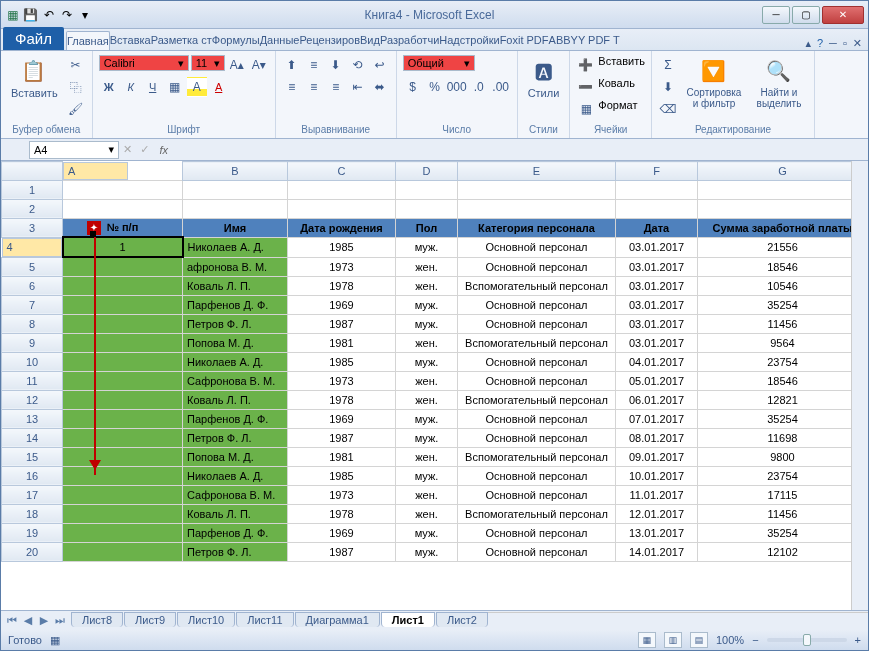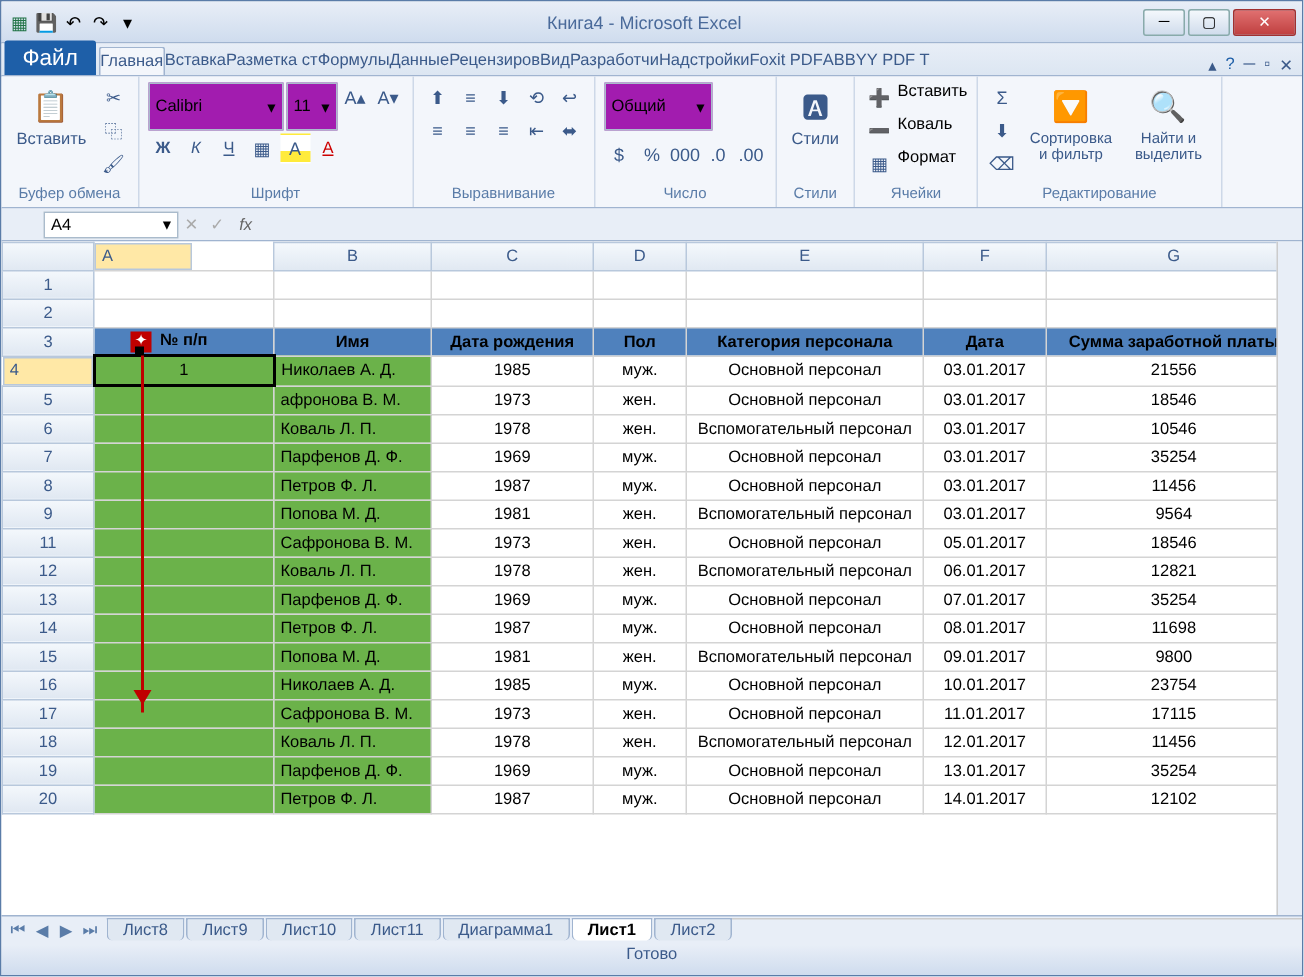--- a/index.html
+++ b/index.html
@@ -20,21 +20,21 @@
 .help{margin-left:auto;display:flex;gap:6px;padding-right:6px;color:#3b5a8a;}
 .ribbon{height:88px;background:#f3f6fb;border-bottom:1px solid #a0b4d0;display:flex;}
 .group{border-right:1px solid #cdd8e8;padding:2px 6px;display:flex;flex-direction:column;justify-content:space-between;}
 .group-body{flex:1;display:flex;gap:4px;align-items:flex-start;padding-top:2px;}
 .group-label{text-align:center;color:#5a7ca8;font-size:10px;padding:1px 0;}
 .bigbtn{display:flex;flex-direction:column;align-items:center;gap:2px;padding:2px 4px;color:#3b5a8a;}
 .bigbtn .ico{width:28px;height:28px;display:flex;align-items:center;justify-content:center;font-size:20px;}
 .mini{display:flex;flex-direction:column;gap:2px;}
 .mini-row{display:flex;gap:2px;}
 .mini-btn{width:20px;height:20px;border:1px solid transparent;display:flex;align-items:center;justify-content:center;font-size:12px;color:#3b5a8a;}
-.sel{border:1px solid #abc;background:#a21caf;height:32px;padding:0 4px;display:flex;align-items:center;min-width:60px;justify-content:space-between;}
+.sel{border:1px solid #abc;background:#ef4444;height:16px;padding:0 4px;display:flex;align-items:center;min-width:60px;justify-content:space-between;}
 .namebox-row{height:22px;background:#e8eef7;border-bottom:1px solid #a0b4d0;display:flex;align-items:center;}
 .namebox{width:90px;height:18px;background:#fff;border:1px solid #abc;margin-left:28px;padding:0 4px;display:flex;align-items:center;justify-content:space-between;}
 .fx{padding:0 6px;color:#666;font-style:italic;}
 .formula{flex:1;height:18px;background:#fff;border:1px solid #abc;padding:0 4px;display:flex;align-items:center;margin-right:18px;}
 .grid-area{flex:1;overflow:hidden;position:relative;background:#fff;}
 table{border-collapse:collapse;width:100%;}
 .colhdr td{background:linear-gradient(#f4f8fc,#e0e8f2);border:1px solid #b8c8dc;text-align:center;height:18px;color:#3b5a8a;font-size:11px;}
 .colhdr td.sel{background:#ffe8a6;}
 .rowhdr{background:linear-gradient(#f4f8fc,#e0e8f2);border:1px solid #b8c8dc;text-align:center;width:28px;color:#3b5a8a;height:19px;font-size:11px;}
 .rowhdr.sel{background:#ffe8a6;}
@@ -46,21 +46,21 @@
 .active-cell{border:2px solid #000!important;}
 .fillhandle{position:absolute;width:6px;height:6px;background:#000;}
 .arrow{position:absolute;width:2px;background:#c00000;pointer-events:none;}
 .arrow::after{content:"";position:absolute;bottom:-1px;left:-5px;border:6px solid transparent;border-top:10px solid #c00000;}
 .arrow-top{position:absolute;width:14px;height:14px;font-size:10px;color:#fff;background:#c00000;text-align:center;line-height:14px;}
 .tabs{height:20px;background:#e8eef7;border-top:1px solid #a0b4d0;display:flex;align-items:center;}
 .tabnav{display:flex;gap:2px;padding:0 4px;}
 .tabnav span{width:14px;text-align:center;color:#5a7ca8;}
 .sheet-tab{padding:1px 10px;background:#e0e8f2;border:1px solid #a0b4d0;border-bottom:none;font-size:11px;color:#3b5a8a;border-radius:0 0 4px 4px;transform:translateY(-1px);}
 .sheet-tab.active{background:#fff;font-weight:bold;color:#000;}
-.status{height:20px;background:linear-gradient(#e8eef7,#cfdcee);display:flex;align-items:center;padding:0 7px;color:#3b5a8a;gap:8px;flex-direction:column;}
+.status{height:20px;background:linear-gradient(#e8eef7,#cfdcee);display:flex;align-items:center;padding:0 7px;color:#3b5a8a;gap:8px;}
 .status .spacer{flex:1;}
 .viewbtn{width:18px;height:16px;border:1px solid #abc;background:#f4f8fc;display:flex;align-items:center;justify-content:center;font-size:9px;}
 .zoom-track{width:80px;height:4px;background:#cdd8e8;position:relative;border-radius:2px;}
 .zoom-thumb{position:absolute;width:8px;height:12px;background:#f4f8fc;border:1px solid #8aa;top:-4px;left:36px;border-radius:2px;}
 .scroll-v{position:absolute;right:0;top:0;bottom:0;width:17px;background:#e8eef7;border-left:1px solid #ccc;}
 .scroll-h{height:17px;background:#e8eef7;border-top:1px solid #ccc;}
 </style>
 </head>
 <body>
 
@@ -343,20 +343,30 @@
             <td class="rowhdr ">9</td>
             <td class="cell green c "></td>
             <td class="cell green bordered">Попова М. Д.</td>
             <td class="cell bordered c">1981</td>
             <td class="cell bordered c">жен.</td>
             <td class="cell bordered c">Вспомогательный персонал</td>
             <td class="cell bordered c">03.01.2017</td>
             <td class="cell bordered c">9564</td>
           </tr>
           <tr>
+            <td class="rowhdr ">10</td>
+            <td class="cell green c "></td>
+            <td class="cell green bordered">Николаев А. Д.</td>
+            <td class="cell bordered c">1985</td>
+            <td class="cell bordered c">муж.</td>
+            <td class="cell bordered c">Основной персонал</td>
+            <td class="cell bordered c">04.01.2017</td>
+            <td class="cell bordered c">23754</td>
+          </tr>
+          <tr>
             <td class="rowhdr ">11</td>
             <td class="cell green c "></td>
             <td class="cell green bordered">Сафронова В. М.</td>
             <td class="cell bordered c">1973</td>
             <td class="cell bordered c">жен.</td>
             <td class="cell bordered c">Основной персонал</td>
             <td class="cell bordered c">05.01.2017</td>
             <td class="cell bordered c">18546</td>
           </tr>
           <tr>

